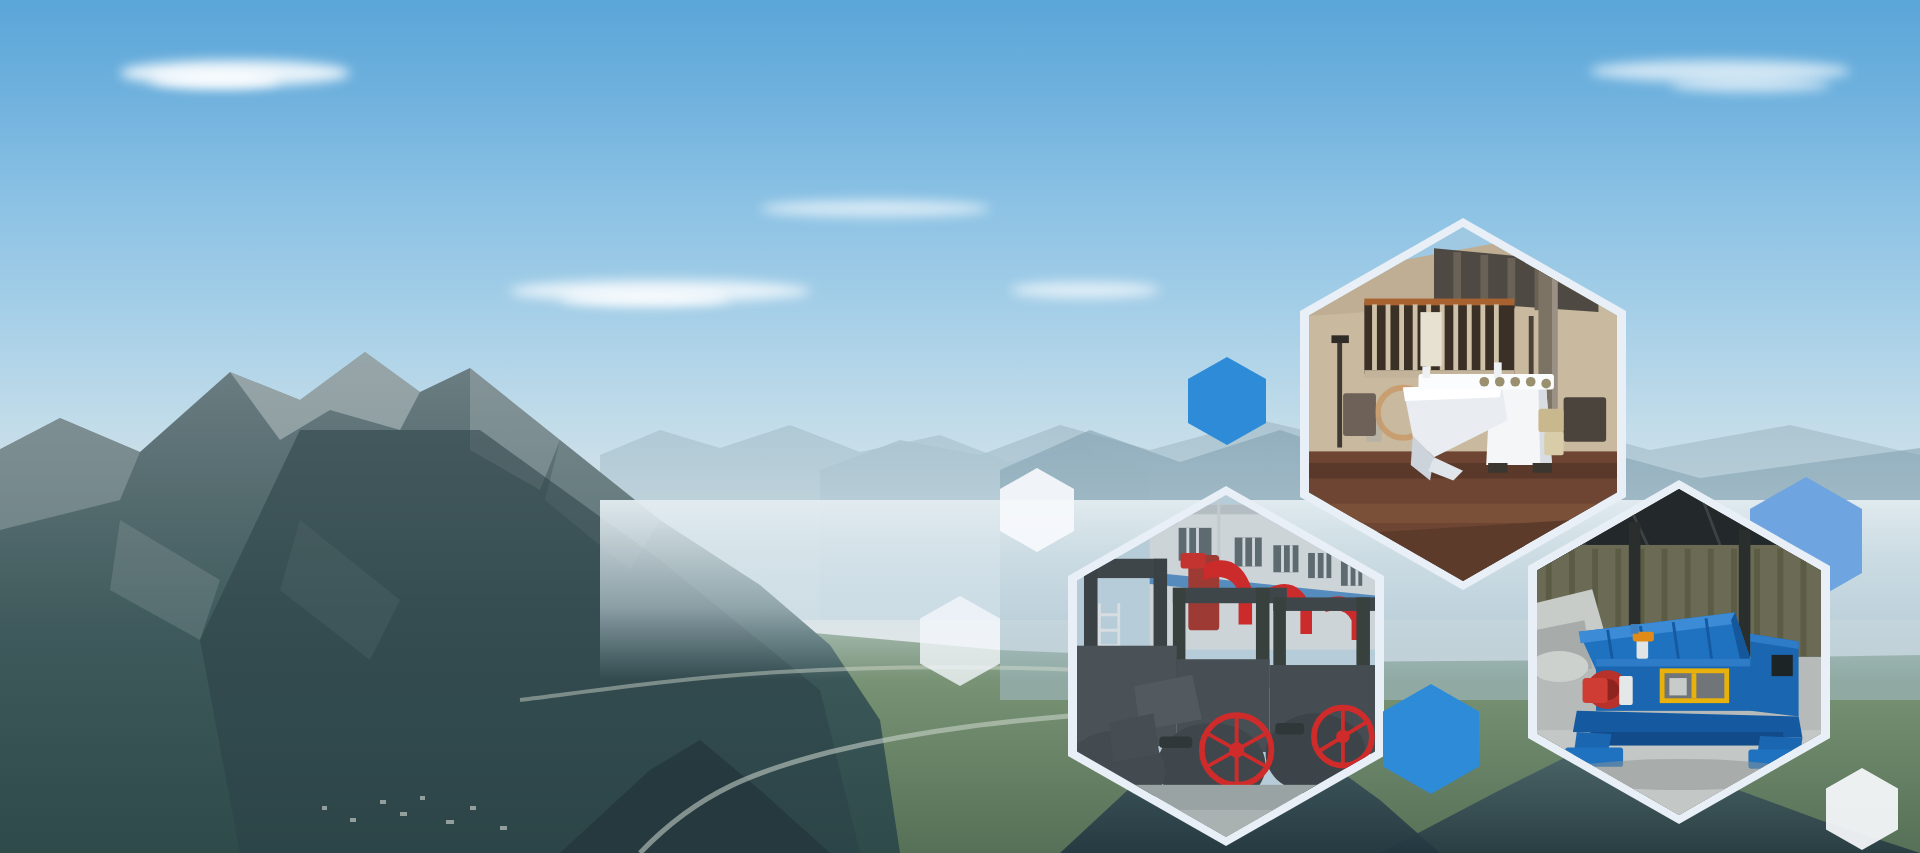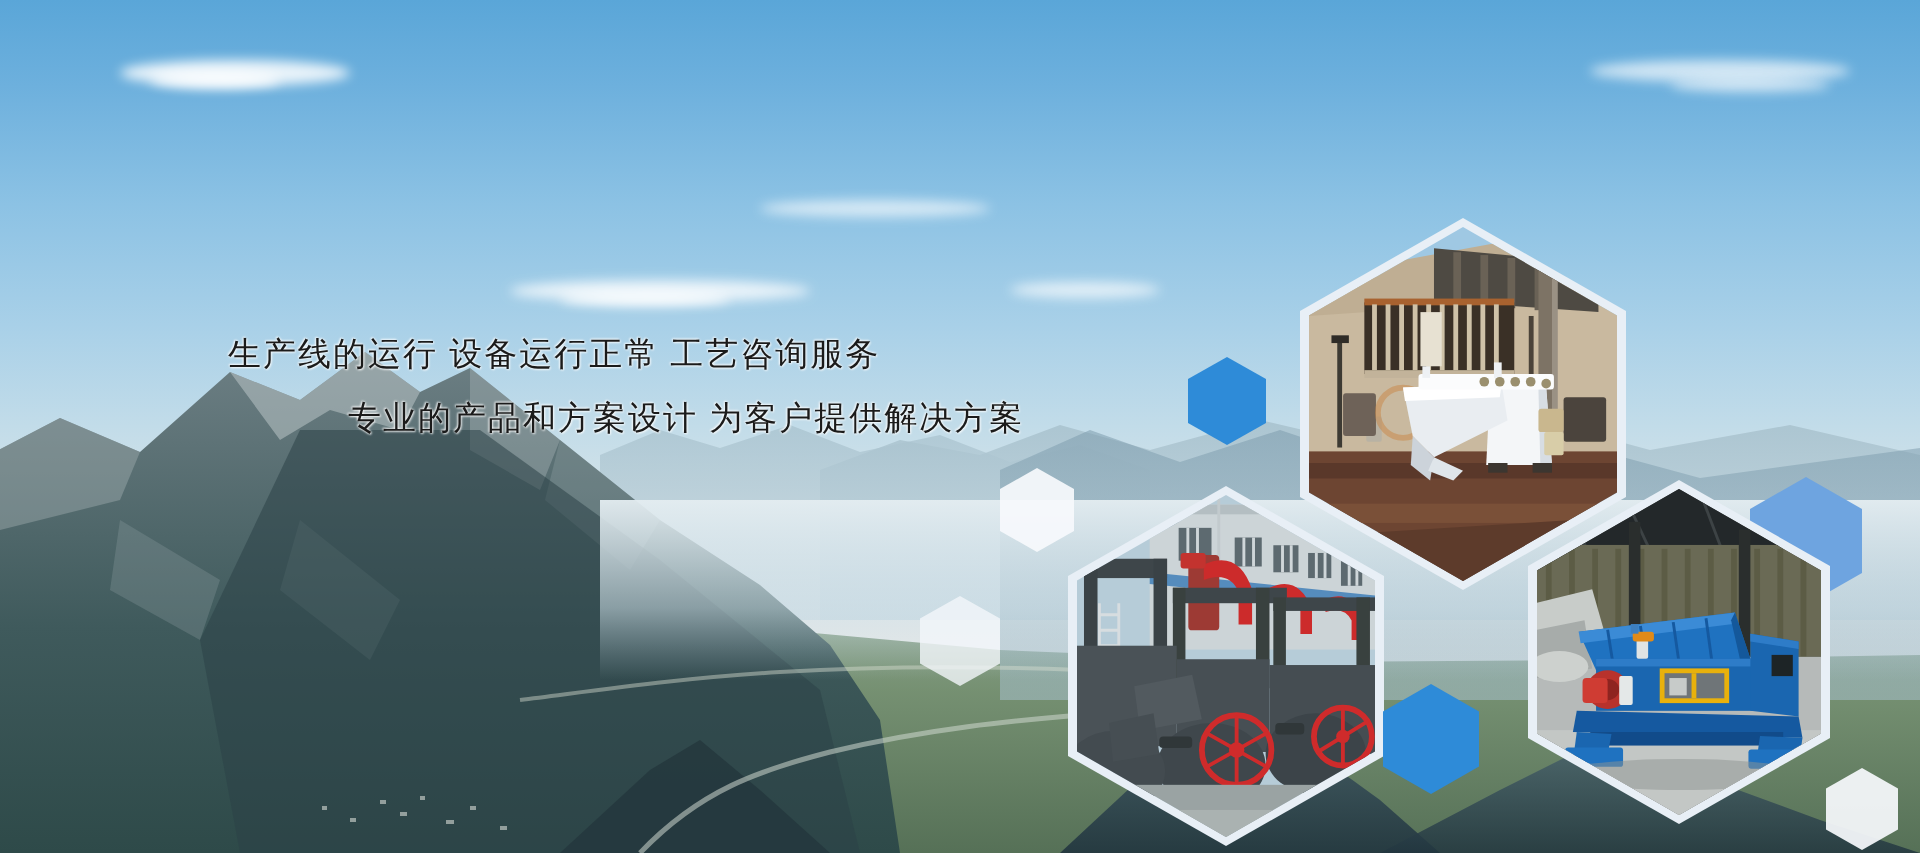--- a/index.html
+++ b/index.html
@@ -436,18 +436,14 @@
           <ellipse cx="150" cy="296" rx="130" ry="16" fill="#8d9392" opacity="0.5"></ellipse>
         </g>
       </svg>
     </div>
   </div>
 
   <div class="hex deco-blue" style="left:1188px; top:357px; width:78px; height:88px;"></div>
   <div class="hex deco-blue" style="left:1383px; top:684px; width:96px; height:110px;"></div>
   <div class="hex deco-white" style="left:1826px; top:768px; width:72px; height:82px;"></div>
 
-  <div class="headline">
-    <span class="hl-line hl-line-1">生产线的运行 设备运行正常 工艺咨询服务</span>
-    <span class="hl-line hl-line-2">专业的产品和方案设计  为客户提供解决方案</span>
-  </div>
 
 </div>
 
 </body></html>

